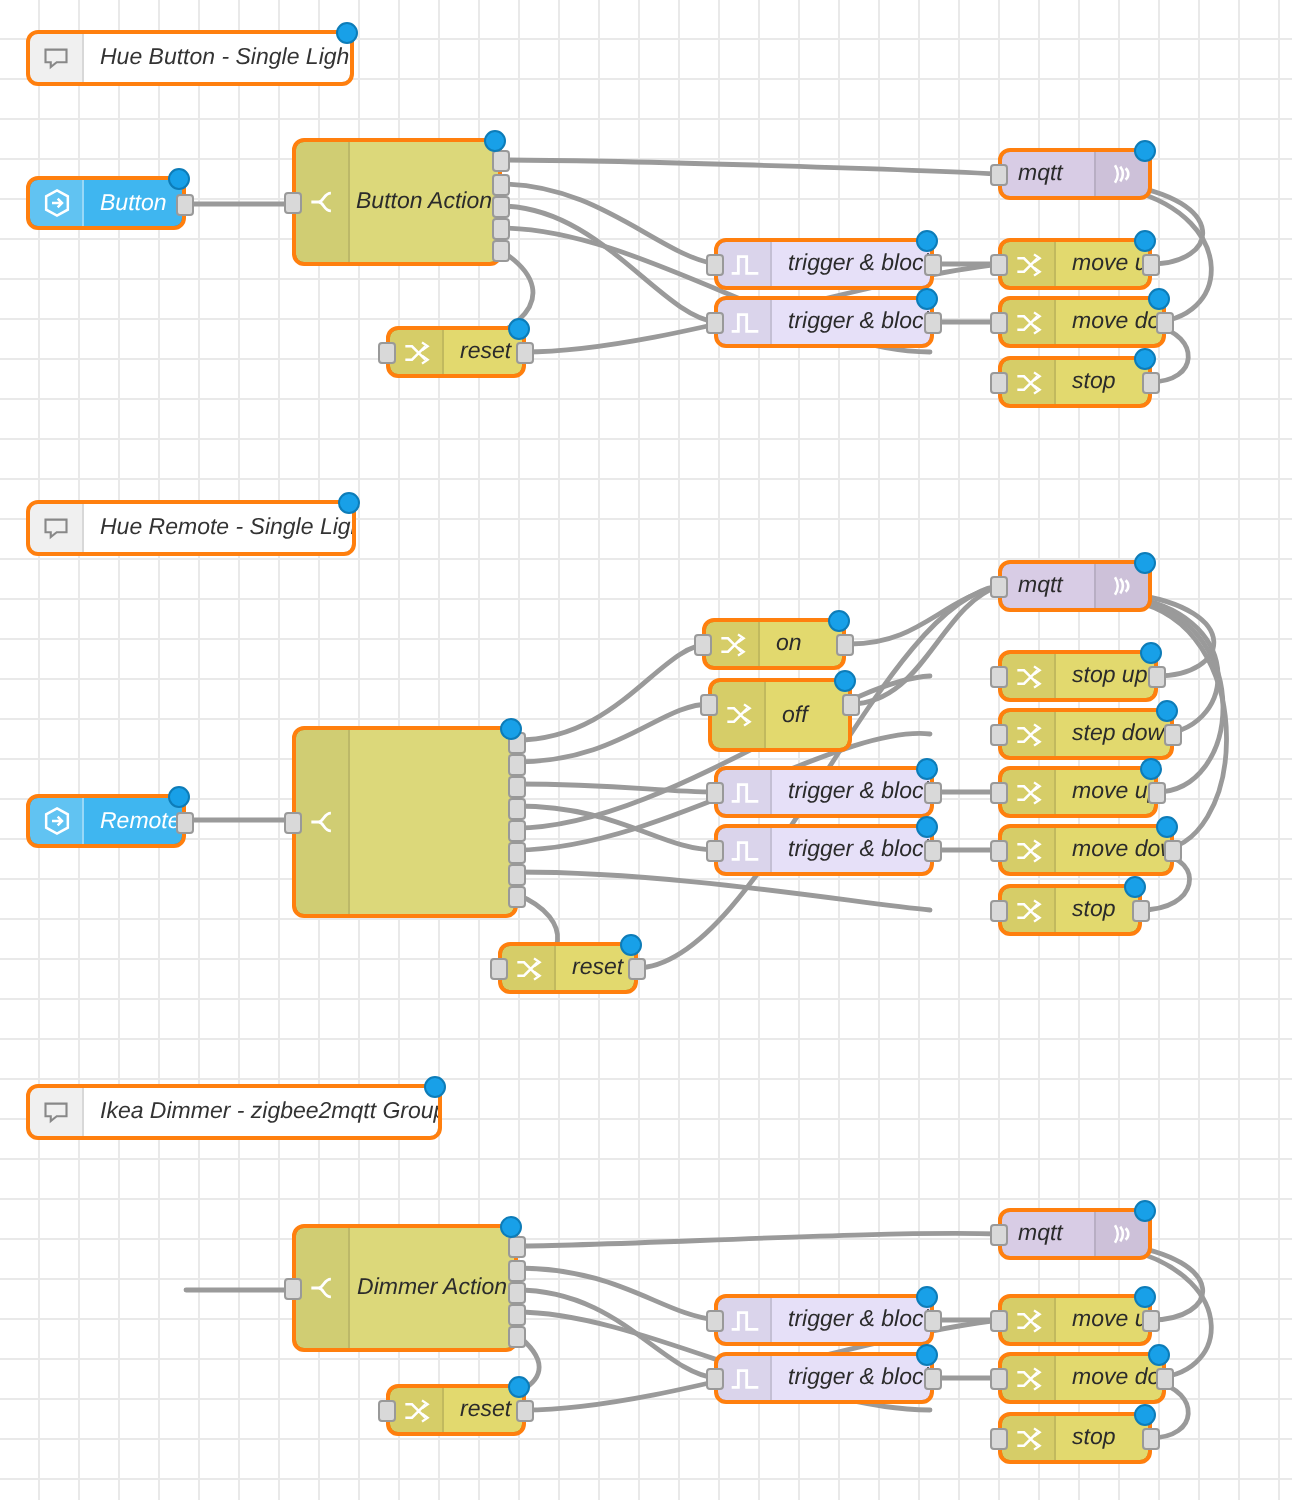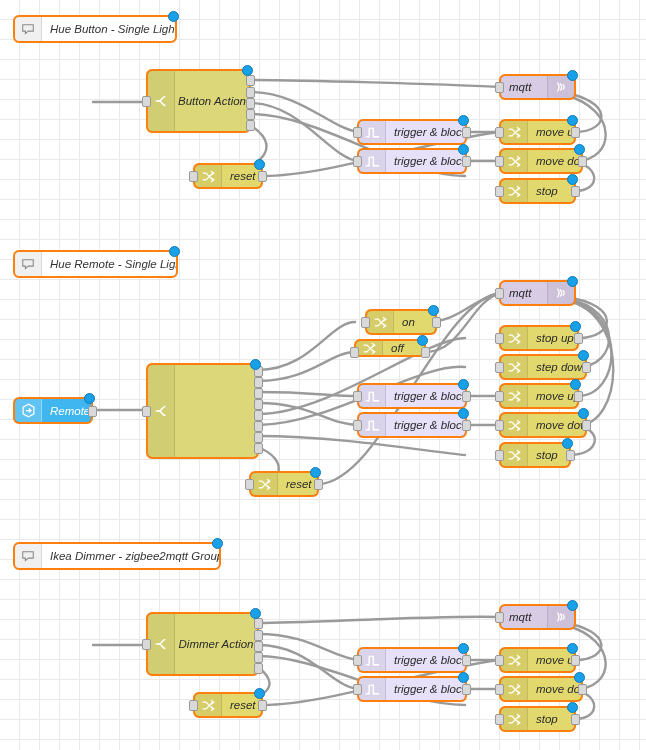--- a/index.html
+++ b/index.html
@@ -154,20 +154,31 @@
   <div class="node n-comment" style="left:14px;top:16px;width:162px;height:26px;">
     <span class="icon-box">
       <svg width="14" height="14" viewBox="0 0 16 16">
           <path d="M2 3.2h12v7.2H8.4L5 13.2v-2.8H2z" fill="none" stroke="#888" stroke-width="1.2"></path>
         </svg>
     </span>
     <span class="label">Hue Button - Single Light</span>
     <span class="dot"></span>
   </div>
 
+  <div class="node n-input" style="left:14px;top:89px;width:78px;height:25px;">
+    <span class="icon-box">
+      <svg width="15" height="15" viewBox="0 0 18 18">
+        <path d="M9 1.4 15.5 5v8L9 16.6 2.5 13V5z" fill="none" stroke="#fff" stroke-width="1.5"></path>
+        <path d="M6 9h6M9.4 6.4 12 9l-2.6 2.6" fill="none" stroke="#fff" stroke-width="1.5"></path>
+      </svg>
+    </span>
+    <span class="label">Button</span>
+    <span class="port out" style="top:7px;"></span>
+    <span class="dot"></span>
+  </div>
 
   <div class="node n-func big" style="left:147px;top:70px;width:103px;height:62px;">
     <span class="icon-box">
       <svg width="16" height="16" viewBox="0 0 18 18">
         <path d="M3 9h4M7 9c3 0 3-5 7-5M7 9c3 0 3 5 7 5" fill="none" stroke="#fff" stroke-width="1.6"></path>
       </svg>
     </span>
     <span class="label">Button Action</span>
     <span class="port in" style="top:25px;"></span>
     <span class="port out" style="top:4px;"></span>
@@ -319,33 +330,33 @@
     <span class="label">mqtt</span>
     <span class="icon-box right">
       <svg width="14" height="14" viewBox="0 0 16 16">
           <path d="M4 13a9 9 0 0 0 0-10M7 12.2a6.6 6.6 0 0 0 0-8.4M10 11.2a4 4 0 0 0 0-6.4" fill="none" stroke="#fff" stroke-width="1.5"></path>
         </svg>
     </span>
     <span class="port in" style="top:6px;"></span>
     <span class="dot"></span>
   </div>
 
-  <div class="node n-change" style="left:366px;top:310px;width:70px;height:24px;text-align:center;">
+  <div class="node n-change" style="left:352px;top:310px;width:70px;height:24px;text-align:center;">
     <span class="icon-box">
       <svg width="15" height="15" viewBox="0 0 18 18">
           <path d="M2 5h4l8 8M2 13h4l8-8" fill="none" stroke="#fff" stroke-width="1.5"></path>
           <path d="M12 2.6 15.4 5 12 7.4M12 10.6 15.4 13 12 15.4" fill="none" stroke="#fff" stroke-width="1.4"></path>
         </svg>
     </span>
     <span class="label">on</span>
     <span class="port in" style="top:6px;"></span>
     <span class="port out" style="top:6px;"></span>
     <span class="dot"></span>
   </div>
-  <div class="node n-change" style="left:355px;top:340px;width:70px;height:16px;">
+  <div class="node n-change" style="left:355px;top:340px;width:70px;height:35px;">
     <span class="icon-box">
       <svg width="15" height="15" viewBox="0 0 18 18">
           <path d="M2 5h4l8 8M2 13h4l8-8" fill="none" stroke="#fff" stroke-width="1.5"></path>
           <path d="M12 2.6 15.4 5 12 7.4M12 10.6 15.4 13 12 15.4" fill="none" stroke="#fff" stroke-width="1.4"></path>
         </svg>
     </span>
     <span class="label">off</span>
     <span class="port in" style="top:6px;"></span>
     <span class="port out" style="top:6px;"></span>
     <span class="dot"></span>

